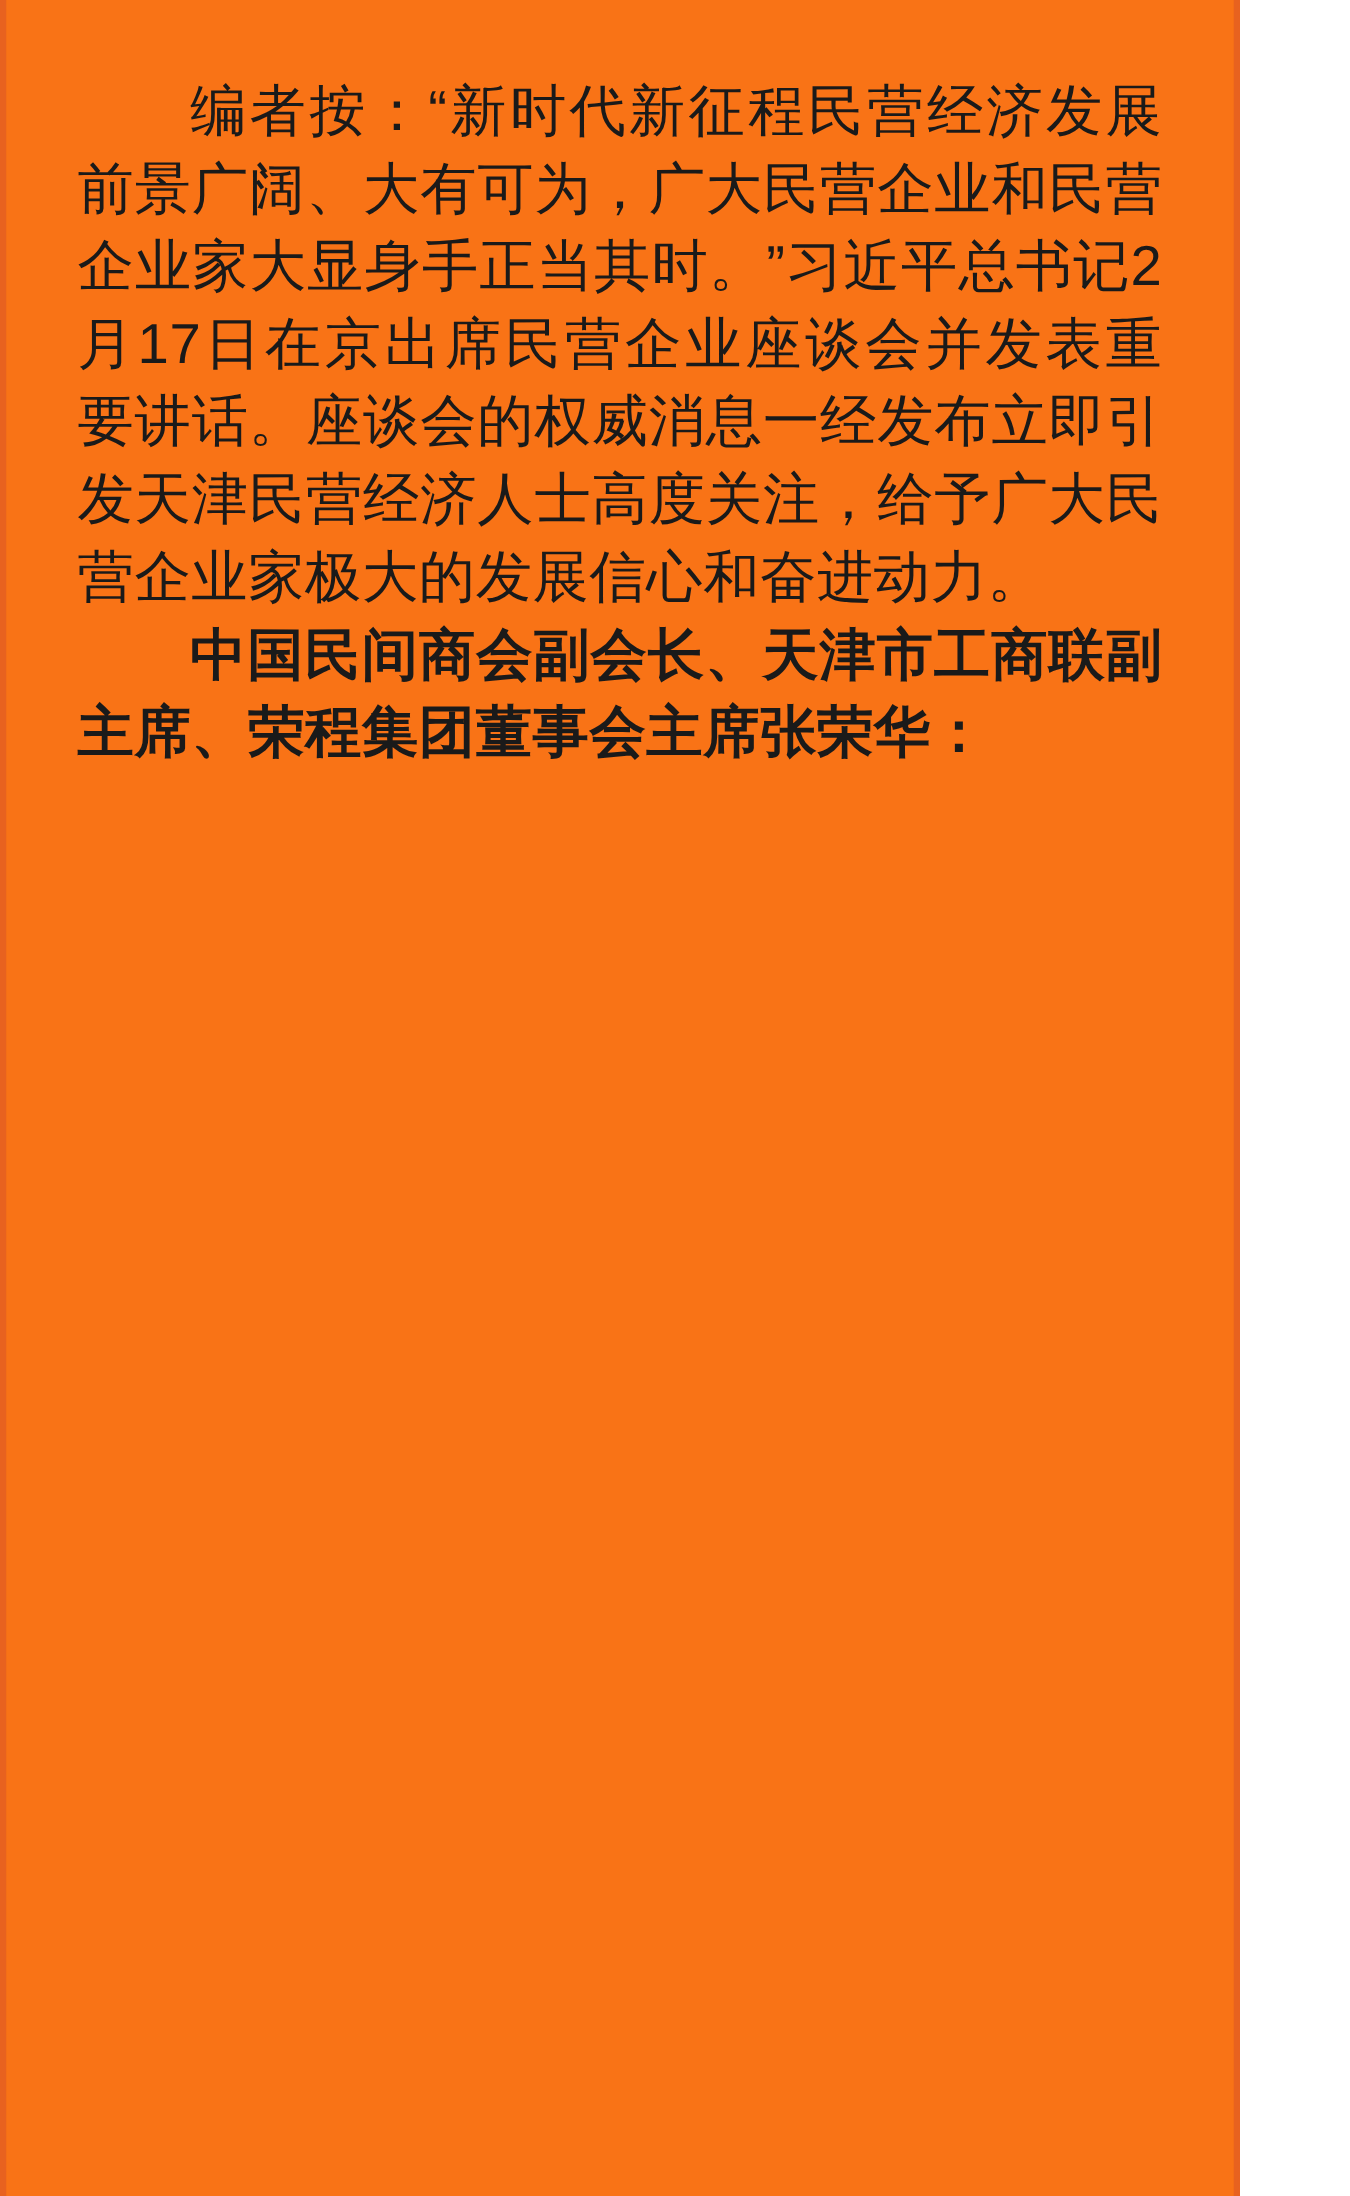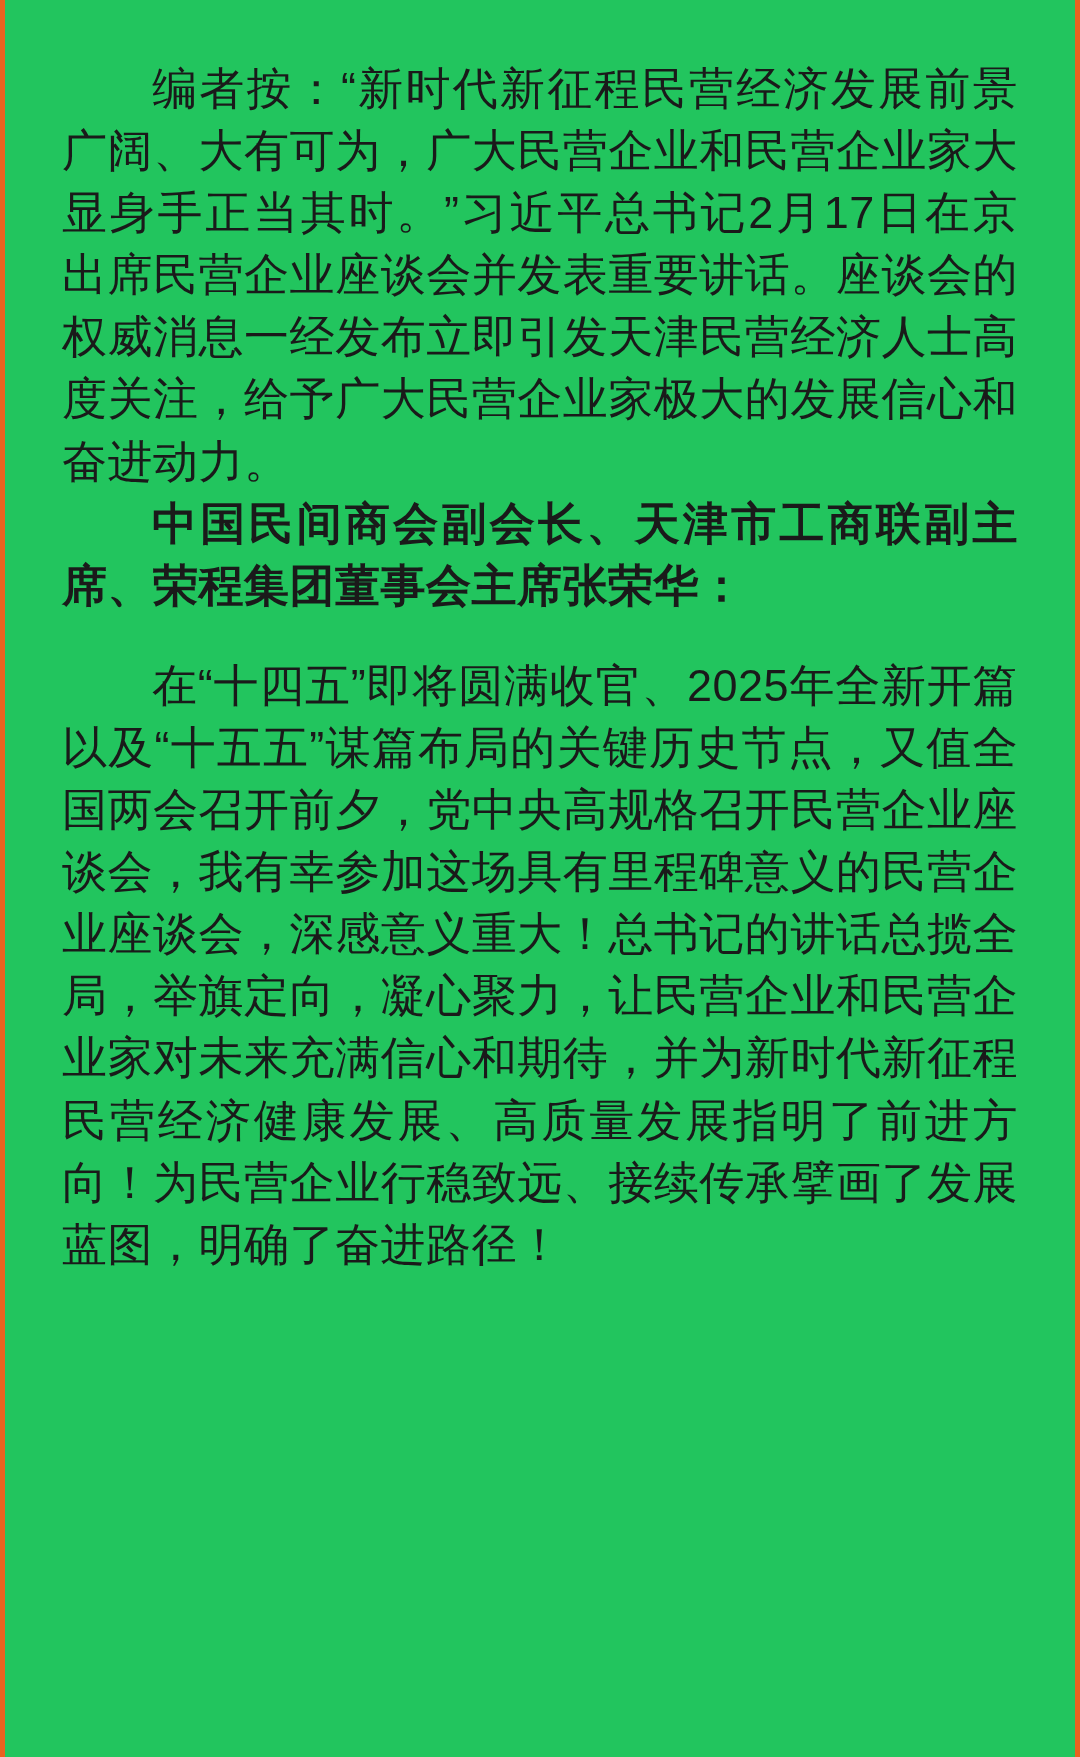--- a/index.html
+++ b/index.html
@@ -8,24 +8,24 @@
     background: #ffffff;
   }
   body {
     width: 1080px;
     height: 1757px;
     font-family: "Liberation Sans", sans-serif;
     overflow: hidden;
   }
   .page {
     position: relative;
-    width: 1080px;
+    width: 992px;
     height: 1757px;
     box-sizing: border-box;
-    background: #22c55e;
+    background: #f97316;
   }
   
   .rule {
     position: absolute;
     top: 0;
     bottom: 0;
     width: 5px;
     background: #e8621f;
   }
   .rule-left { left: 0; }
@@ -73,16 +73,15 @@
   <div class="rule rule-right"></div>
 
   <div class="content">
 
     <p class="para-body">编者按：“新时代新征程民营经济发展前景广阔、大有可为，广大民营企业和民营企业家大显身手正当其时。”习近平总书记2月17日在京出席民营企业座谈会并发表重要讲话。座谈会的权威消息一经发布立即引发天津民营经济人士高度关注，给予广大民营企业家极大的发展信心和奋进动力。</p>
 
     <p class="para-heading">中国民间商会副会长、天津市工商联副主席、荣程集团董事会主席张荣华：</p>
 
     <div class="gap-after-heading"></div>
 
-    <p class="para-body">在“十四五”即将圆满收官、2025年全新开篇以及“十五五”谋篇布局的关键历史节点，又值全国两会召开前夕，党中央高规格召开民营企业座谈会，我有幸参加这场具有里程碑意义的民营企业座谈会，深感意义重大！总书记的讲话总揽全局，举旗定向，凝心聚力，让民营企业和民营企业家对未来充满信心和期待，并为新时代新征程民营经济健康发展、高质量发展指明了前进方向！为民营企业行稳致远、接续传承擘画了发展蓝图，明确了奋进路径！</p>
 
   </div>
 </div>
 
 </body></html>

